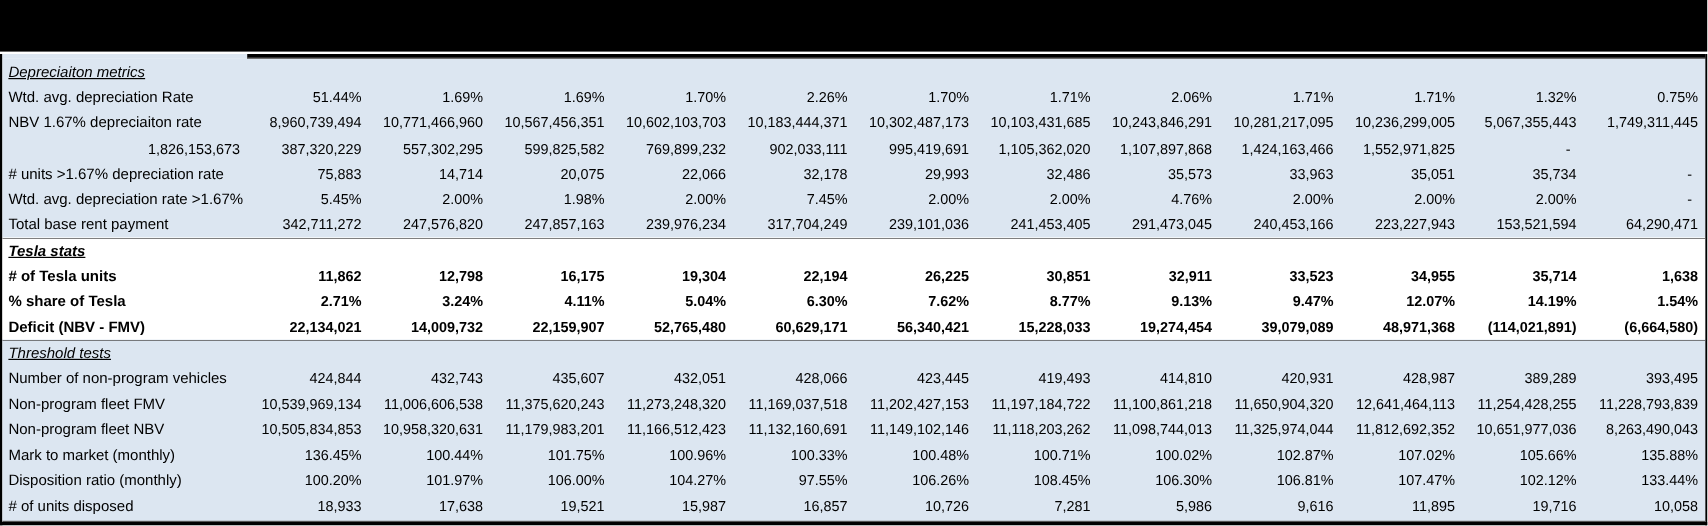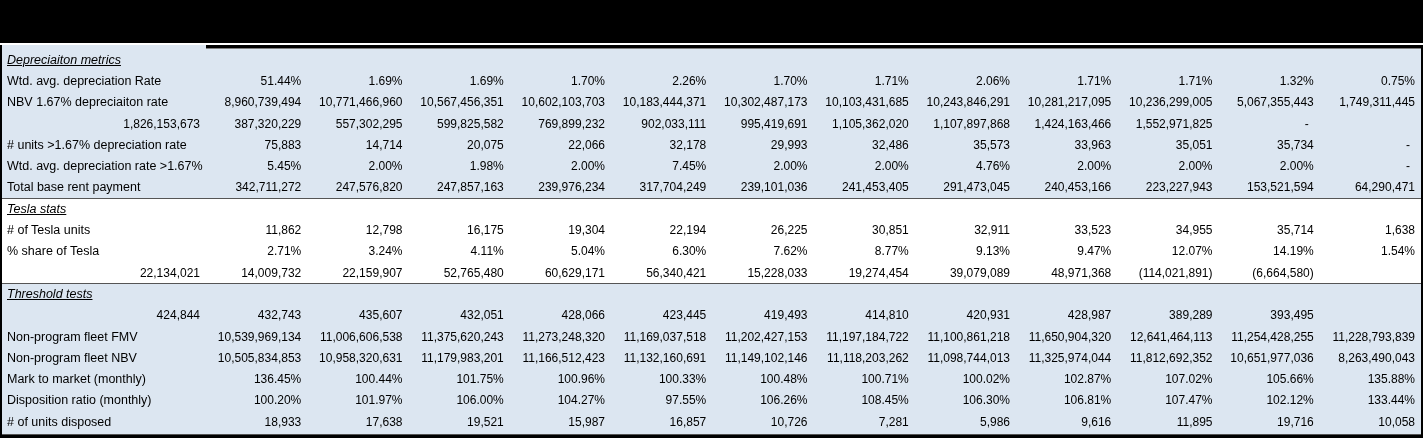--- a/index.html
+++ b/index.html
@@ -34,21 +34,21 @@
     height: 4px;
   }
   .strip-left { background: #dce6f1; }
   .strip-right {
     background: #000;
     border-bottom: 1px solid #7f7f7f;
     box-sizing: border-box;
   }
   .section { }
   .sec-blue { background: #dce6f1; }
-  .sec-white { background: #ffffff; }
+  .sec-white { background: #ffffff; font-weight: bold; }
   .sec-divider { box-shadow: inset 0 1px 0 #555; }
   .sec-last { border-bottom: 1px solid #555; padding-bottom: 2px; }
   .row {
     display: grid;
     grid-template-columns: 204px repeat(12, 1fr);
     height: 21.3px;
     align-items: center;
   }
   .cell { white-space: nowrap; }
   .label-cell { padding-left: 5px; overflow: hidden; }
@@ -193,39 +193,41 @@
             <div class="cell value-cell">6.30%</div>
             <div class="cell value-cell">7.62%</div>
             <div class="cell value-cell">8.77%</div>
             <div class="cell value-cell">9.13%</div>
             <div class="cell value-cell">9.47%</div>
             <div class="cell value-cell">12.07%</div>
             <div class="cell value-cell">14.19%</div>
             <div class="cell value-cell">1.54%</div>
           </div>
           <div class="row">
+            <div class="cell label-cell">Deficit (NBV - FMV)</div>
             <div class="cell value-cell">22,134,021</div>
             <div class="cell value-cell">14,009,732</div>
             <div class="cell value-cell">22,159,907</div>
             <div class="cell value-cell">52,765,480</div>
             <div class="cell value-cell">60,629,171</div>
             <div class="cell value-cell">56,340,421</div>
             <div class="cell value-cell">15,228,033</div>
             <div class="cell value-cell">19,274,454</div>
             <div class="cell value-cell">39,079,089</div>
             <div class="cell value-cell">48,971,368</div>
             <div class="cell value-cell">(114,021,891)</div>
             <div class="cell value-cell">(6,664,580)</div>
           </div>
         </div>
         <div class="section sec-blue sec-divider sec-last">
           <div class="row">
             <div class="cell section-title">Threshold tests</div>
           </div>
           <div class="row">
+            <div class="cell label-cell">Number of non-program vehicles</div>
             <div class="cell value-cell">424,844</div>
             <div class="cell value-cell">432,743</div>
             <div class="cell value-cell">435,607</div>
             <div class="cell value-cell">432,051</div>
             <div class="cell value-cell">428,066</div>
             <div class="cell value-cell">423,445</div>
             <div class="cell value-cell">419,493</div>
             <div class="cell value-cell">414,810</div>
             <div class="cell value-cell">420,931</div>
             <div class="cell value-cell">428,987</div>

